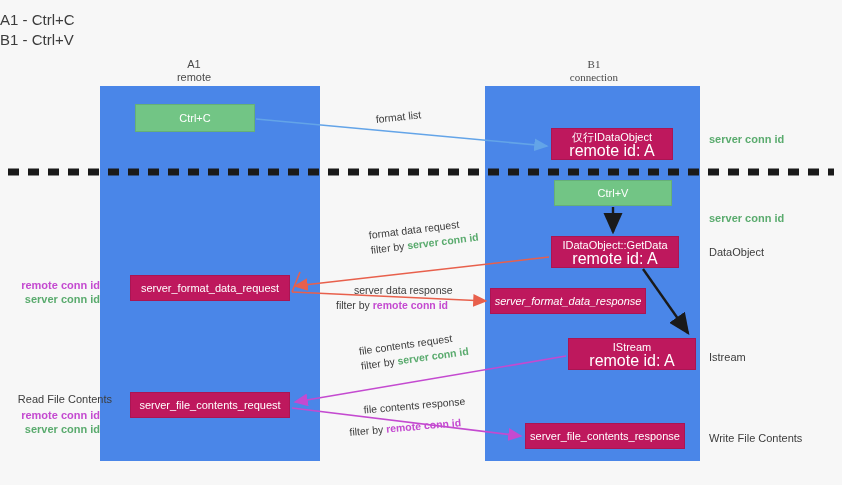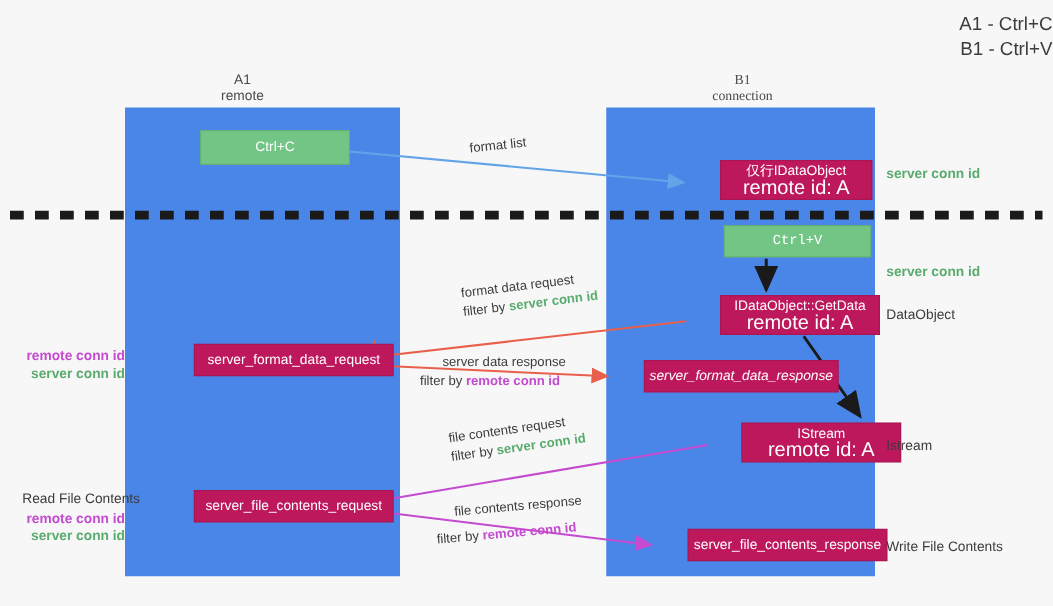--- a/index.html
+++ b/index.html
@@ -9,49 +9,48 @@
     font-family:"Liberation Sans","DejaVu Sans",sans-serif;
     color:#3c3c3c;
     overflow:hidden;
     position:relative;
   }
   #stage{position:absolute;left:0;top:0;width:842px;height:485px;}
 
   
   .title{
     position:absolute;left:0;top:10px;width:842px;
-    text-align:right;font-size:15px;line-height:20px;color:#3c3c3c;
+    text-align:left;font-size:15px;line-height:20px;color:#3c3c3c;
   }
 
   
   .lane-head{
     position:absolute;text-align:center;font-size:11px;line-height:13px;color:#4a4a4a;width:140px;
   }
   #head-a1{left:124px;top:58px;}
   #head-b1{left:524px;top:58px;font-family:Liberation Serif, serif;}
 
   
   .lane{position:absolute;background:#4a86e8;}
   #lane-a1{left:100px;top:86px;width:220px;height:375px;}
   #lane-b1{left:485px;top:86px;width:215px;height:375px;}
 
   
   .node{
     position:absolute;box-sizing:border-box;
     display:flex;flex-direction:column;align-items:center;justify-content:center;
     color:#ffffff;font-size:11px;line-height:13px;text-align:center;
     border:1px solid rgba(0,0,0,.10);
-    margin-left:25px;
   }
   .node.green{background:#72c585;}
   .node.orange{background:#be185d;}
   .node .l2{font-size:16px;}
 
   #n-ctrlc{left:135px;top:104px;width:120px;height:28px;}
-  #n-ctrlv{left:554px;top:180px;width:118px;height:26px;font-family:Liberation Mono, monospace;}
+  #n-ctrlv{left:554px;top:180px;width:118px;height:26px;}
   #n-idataobject{left:551px;top:128px;width:122px;height:32px;}
   #n-getdata{left:551px;top:236px;width:128px;height:32px;}
   #n-istream{left:568px;top:338px;width:128px;height:32px;}
   #n-fmt-req{left:130px;top:275px;width:160px;height:26px;}
   #n-fmt-resp{left:490px;top:288px;width:156px;height:26px;font-style:italic;}
   #n-file-req{left:130px;top:392px;width:160px;height:26px;}
   #n-file-resp{left:525px;top:423px;width:160px;height:26px;}
 
   
   .ann{position:absolute;font-size:11px;line-height:14px;white-space:nowrap;}

